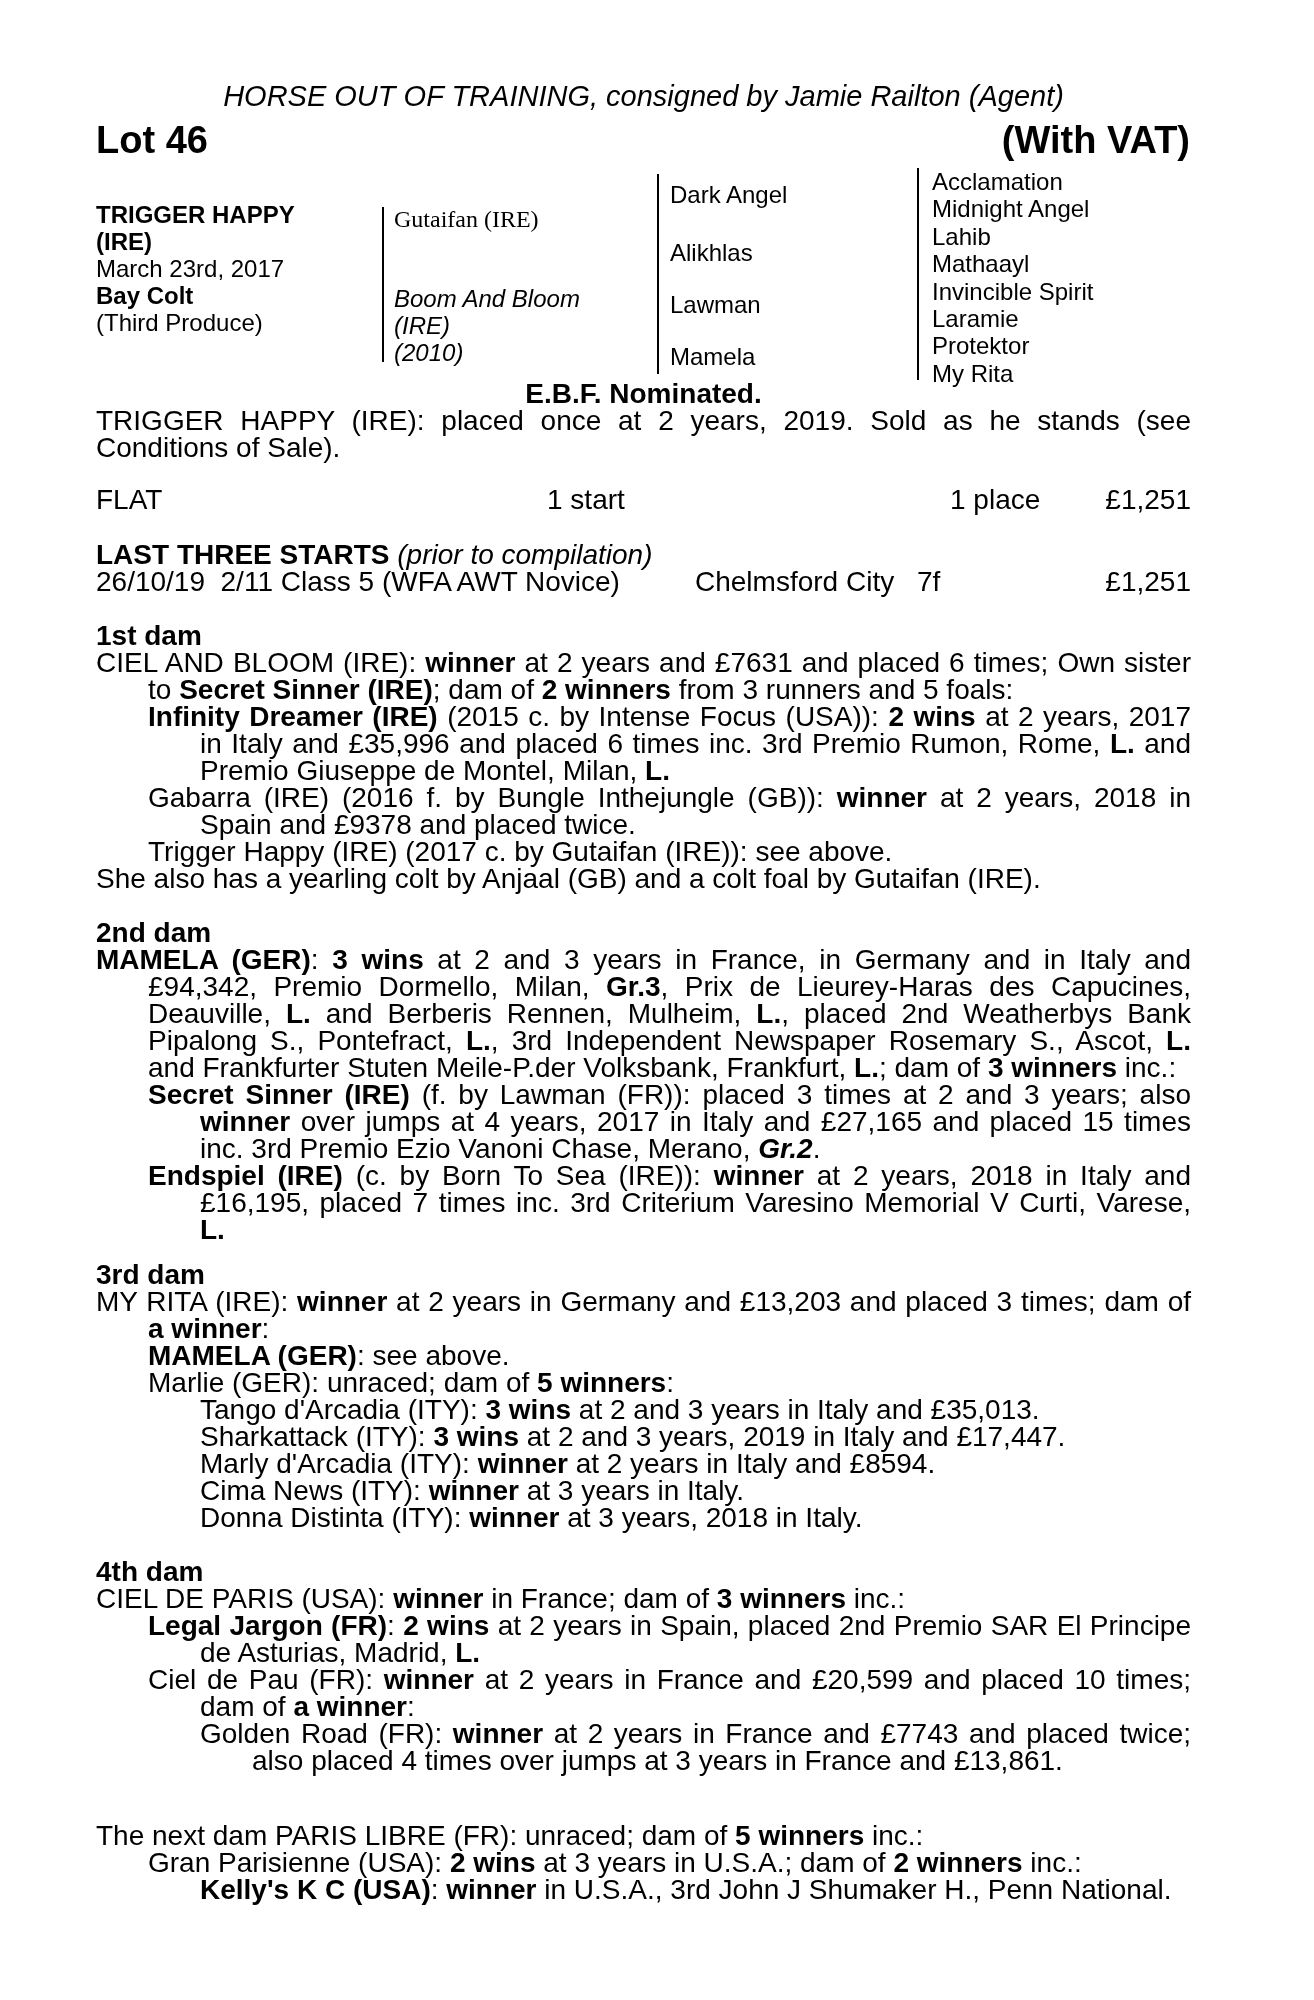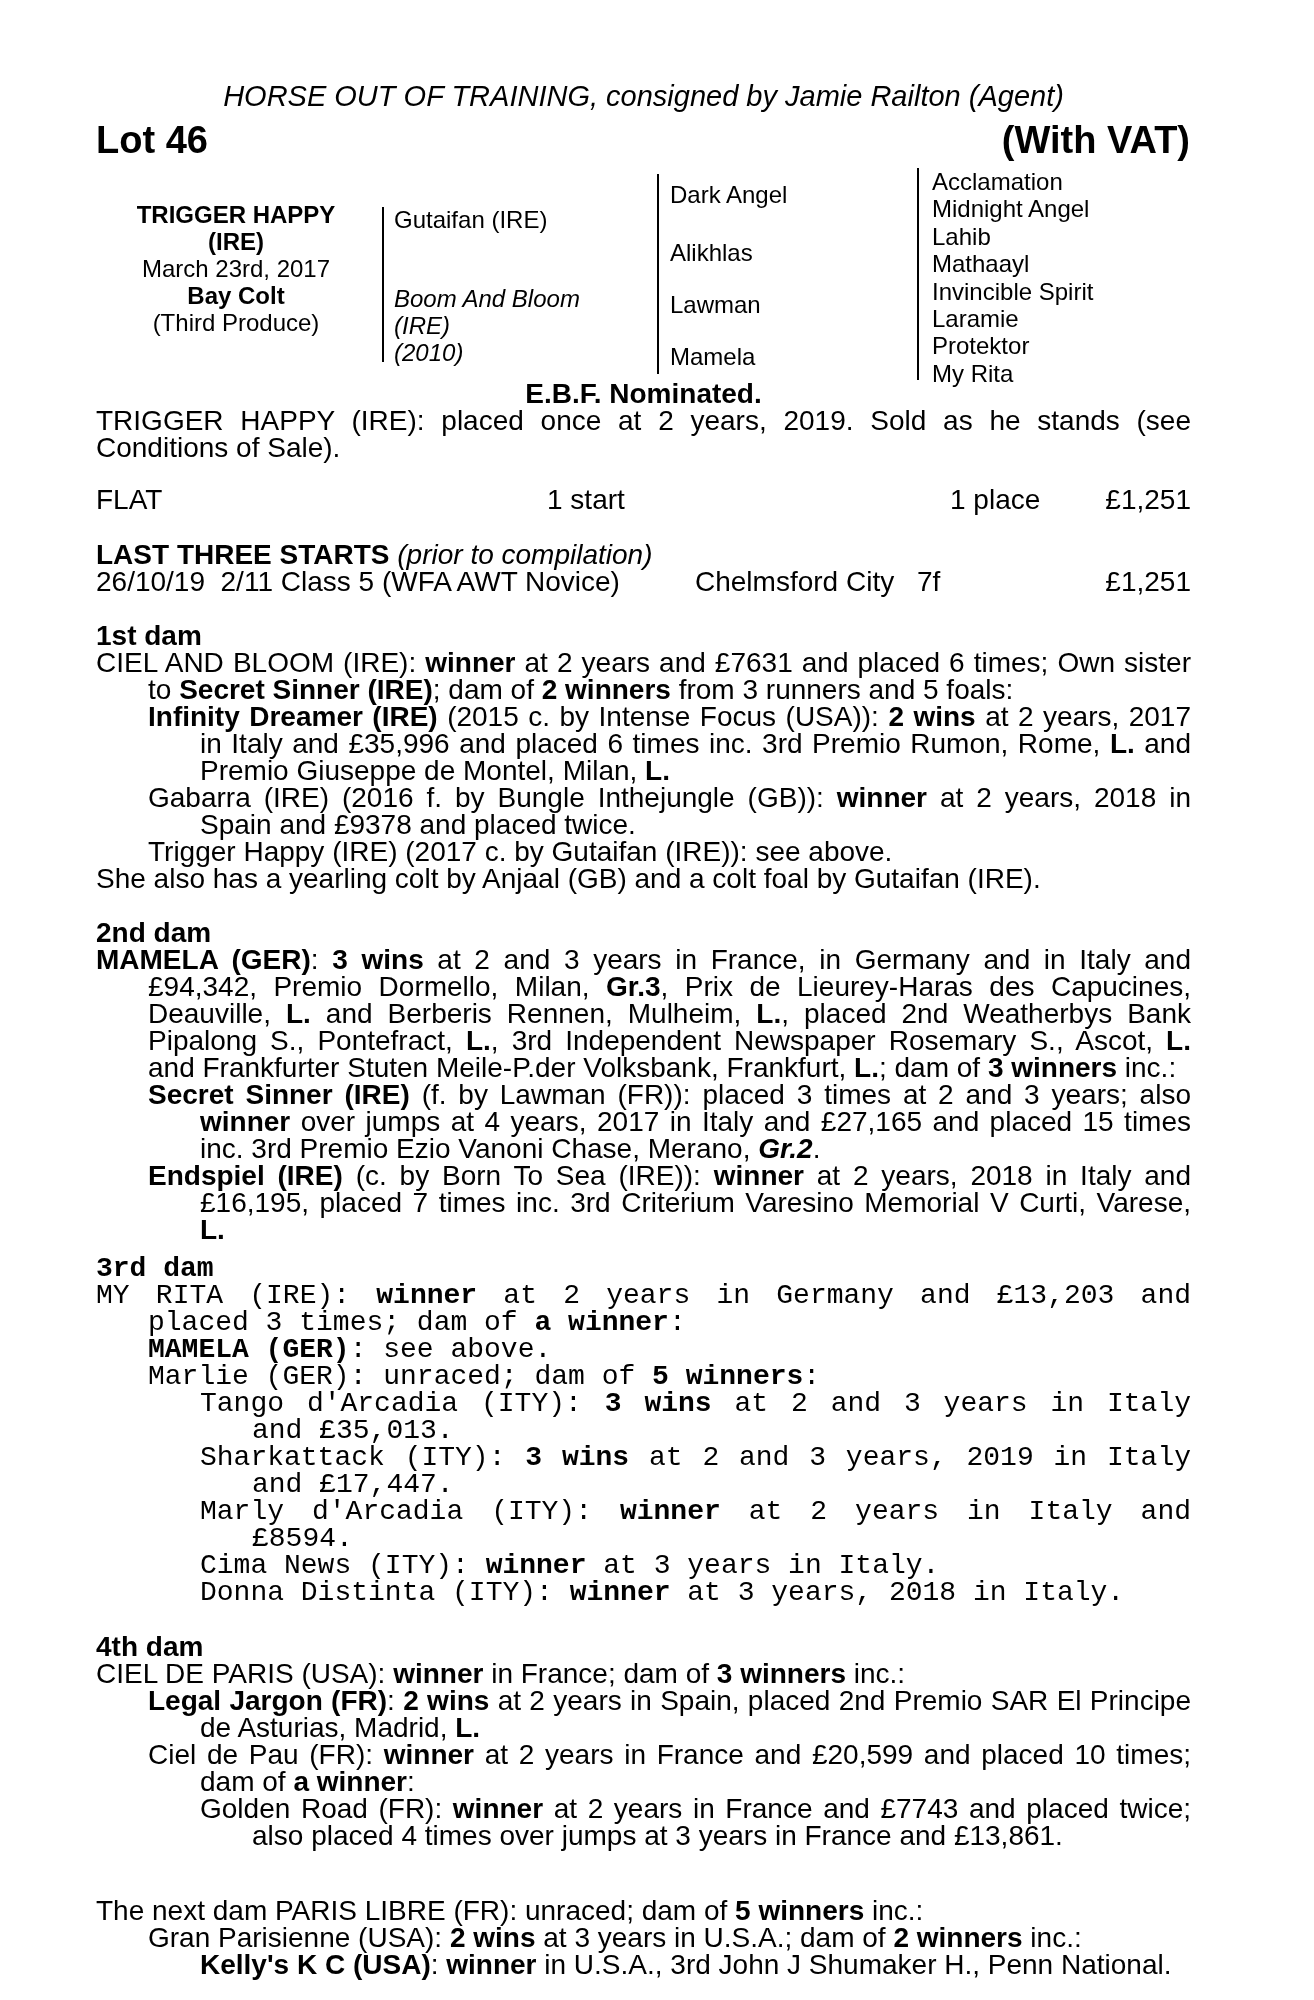--- a/index.html
+++ b/index.html
@@ -10,22 +10,22 @@
   #consignment-title{left:96px;top:80px;width:1095px;text-align:center;
       font-size:29px;line-height:32px;font-style:italic;}
   #lot-number{left:96px;top:120px;font-size:38px;line-height:40px;font-weight:bold;}
   #vat-badge{top:120px;right:124px;font-size:38px;line-height:40px;font-weight:bold;}
   
   #pedigree-table{left:0;top:0;width:1314px;height:400px;font-size:24px;line-height:27px;}
   .vline{position:absolute;width:2px;background:#000;}
   #divider-line-1{left:382px;top:207px;height:155px;}
   #divider-line-2{left:657px;top:174px;height:200px;}
   #divider-line-3{left:917px;top:168px;height:212px;}
-  #subject-column{left:96px;top:201px;width:280px;text-align:center;}
-  #sire-name{left:394px;top:206px;width:255px;}
+  #subject-column{left:96px;top:201px;width:280px;}
+  #sire-name{left:394px;top:206px;width:255px;font-family:Liberation Serif, serif;}
   #dam-column{left:394px;top:285px;width:255px;font-style:italic;}
   #grandparents-column{left:670px;top:0;width:240px;height:400px;}
   #grandparents-column span{position:absolute;left:0;}
   #great-grandparents-column{left:932px;top:168px;width:258px;line-height:27.4px;}
   .bold{font-weight:bold;}
   
   #body-text{left:96px;top:380px;width:1095px;font-size:28px;line-height:27px;}
   #ebf-note{text-align:center;font-weight:bold;}
   p{margin:0;}
   .para{text-align:justify;}
@@ -114,21 +114,21 @@
           <p class="para h1"><span>Gabarra (IRE) (2016 f. by Bungle Inthejungle (GB)): </span><span style="font-weight: bold;">winner</span><span> at 2 years, 2018 in Spain and £9378 and placed twice.</span></p>
           <p class="para h1"><span>Trigger Happy (IRE) (2017 c. by Gutaifan (IRE)): see above.</span></p>
           <p class="para h0"><span>She also has a yearling colt by Anjaal (GB) and a colt foal by Gutaifan (IRE).</span></p>
         </div>
         <div class="section" style="margin-top: 27px;">
           <div class="dam-heading">2nd dam</div>
           <p class="para h0"><span style="font-weight: bold;">MAMELA (GER)</span><span>: </span><span style="font-weight: bold;">3 wins</span><span> at 2 and 3 years in France, in Germany and in Italy and £94,342, Premio Dormello, Milan, </span><span style="font-weight: bold;">Gr.3</span><span>, Prix de Lieurey-Haras des Capucines, Deauville, </span><span style="font-weight: bold;">L.</span><span> and Berberis Rennen, Mulheim, </span><span style="font-weight: bold;">L.</span><span>, placed 2nd Weatherbys Bank Pipalong S., Pontefract, </span><span style="font-weight: bold;">L.</span><span>, 3rd Independent Newspaper Rosemary S., Ascot, </span><span style="font-weight: bold;">L.</span><span> and Frankfurter Stuten Meile-P.der Volksbank, Frankfurt, </span><span style="font-weight: bold;">L.</span><span>; dam of </span><span style="font-weight: bold;">3 winners</span><span> inc.:</span></p>
           <p class="para h1"><span style="font-weight: bold;">Secret Sinner (IRE)</span><span> (f. by Lawman (FR)): placed 3 times at 2 and 3 years; also </span><span style="font-weight: bold;">winner</span><span> over jumps at 4 years, 2017 in Italy and £27,165 and placed 15 times inc. 3rd Premio Ezio Vanoni Chase, Merano, </span><span style="font-weight: bold; font-style: italic;">Gr.2</span><span>.</span></p>
           <p class="para h1"><span style="font-weight: bold;">Endspiel (IRE)</span><span> (c. by Born To Sea (IRE)): </span><span style="font-weight: bold;">winner</span><span> at 2 years, 2018 in Italy and £16,195, placed 7 times inc. 3rd Criterium Varesino Memorial V Curti, Varese, </span><span style="font-weight: bold;">L.</span></p>
         </div>
-        <div class="section" style="margin-top: 12px; font-family: Liberation Mono, monospace;">
+        <div class="section" style="margin-top: 18px;">
           <div class="dam-heading">3rd dam</div>
           <p class="para h0"><span>MY RITA (IRE): </span><span style="font-weight: bold;">winner</span><span> at 2 years in Germany and £13,203 and placed 3 times; dam of </span><span style="font-weight: bold;">a winner</span><span>:</span></p>
           <p class="para h1"><span style="font-weight: bold;">MAMELA (GER)</span><span>: see above.</span></p>
           <p class="para h1"><span>Marlie (GER): unraced; dam of </span><span style="font-weight: bold;">5 winners</span><span>:</span></p>
           <p class="para h2"><span>Tango d'Arcadia (ITY): </span><span style="font-weight: bold;">3 wins</span><span> at 2 and 3 years in Italy and £35,013.</span></p>
           <p class="para h2"><span>Sharkattack (ITY): </span><span style="font-weight: bold;">3 wins</span><span> at 2 and 3 years, 2019 in Italy and £17,447.</span></p>
           <p class="para h2"><span>Marly d'Arcadia (ITY): </span><span style="font-weight: bold;">winner</span><span> at 2 years in Italy and £8594.</span></p>
           <p class="para h2"><span>Cima News (ITY): </span><span style="font-weight: bold;">winner</span><span> at 3 years in Italy.</span></p>
           <p class="para h2"><span>Donna Distinta (ITY): </span><span style="font-weight: bold;">winner</span><span> at 3 years, 2018 in Italy.</span></p>
         </div>

